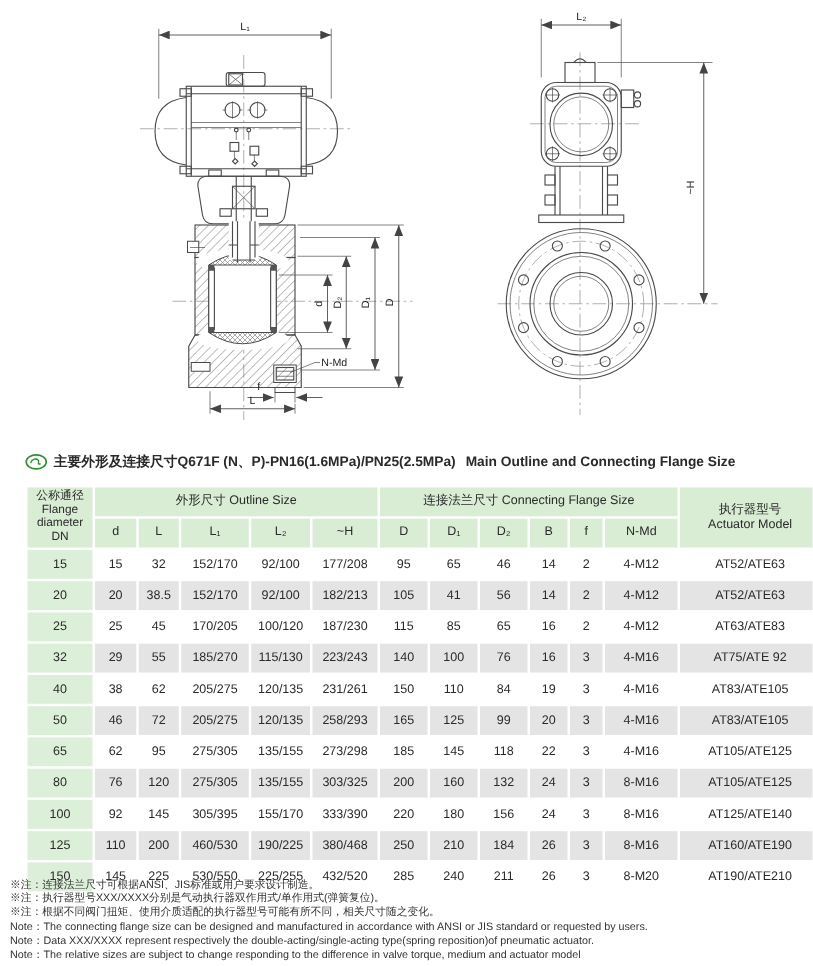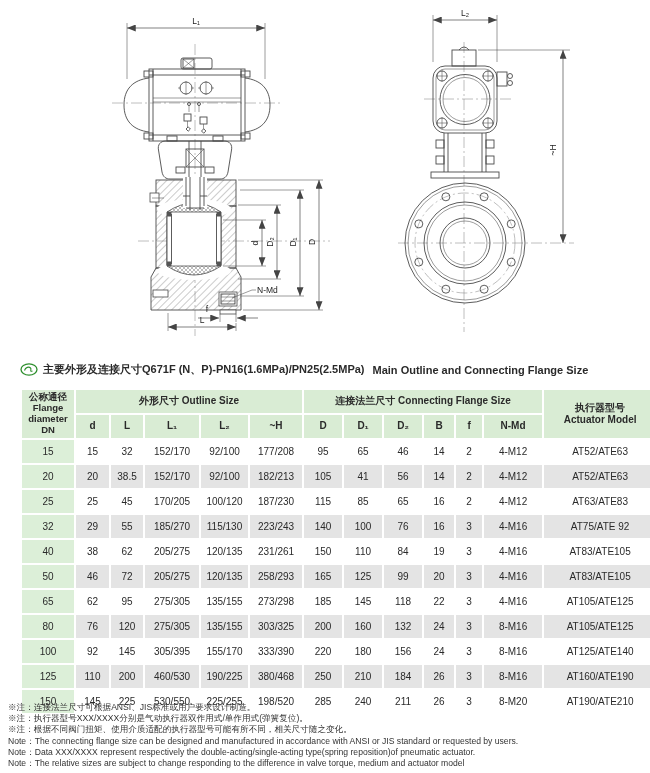--- a/index.html
+++ b/index.html
@@ -12,21 +12,21 @@
   .cl{fill:none;stroke:#8a8a8a;stroke-width:0.55;stroke-dasharray:11 3 2 3;}
   .hat{fill:url(#hat);stroke:#4a4a4a;stroke-width:0.9;}
   .mesh{fill:url(#mesh);stroke:#4a4a4a;stroke-width:0.8;}
   .lnw{fill:#fff;stroke:#4a4a4a;stroke-width:0.8;}
   .dl{font-size:8.5px;fill:#222;}
   .title-row{position:absolute;top:362px;left:20px;display:flex;align-items:center;gap:5px;
     font-weight:bold;font-size:11px;white-space:nowrap;}
   .title-row .t-en{margin-left:3px;}
   table{position:absolute;top:388px;left:20px;border-collapse:separate;border-spacing:2px;
     table-layout:fixed;width:612px;font-size:10px;text-align:center;}
-  thead th{background:#d9ecd4;font-weight:bold;padding:2px 0;line-height:1.2;}
+  thead th{background:#d9ecd4;font-weight:normal;padding:2px 0;line-height:1.2;}
   thead .dn-h{font-size:9.5px;line-height:1.15;}
   tbody td{background:#fff;height:21px;overflow:hidden;white-space:nowrap;}
   tbody tr:nth-child(even) td{background:#e4e4e4;}
   tbody tr td:first-child{background:#dcefd8;}
   .notes{position:absolute;top:702px;left:8px;font-size:8.6px;line-height:11.2px;color:#333;
     white-space:nowrap;}
   .logo{display:inline-block;line-height:0;}
 </style>
 </head>
 <body>
@@ -419,21 +419,21 @@
           <td>3</td>
           <td>8-M16</td>
           <td>AT160/ATE190</td>
       </tr>
       <tr>
         <td>150</td>
           <td>145</td>
           <td>225</td>
           <td>530/550</td>
           <td>225/255</td>
-          <td>198/520</td>
+          <td>432/520</td>
           <td>285</td>
           <td>240</td>
           <td>211</td>
           <td>26</td>
           <td>3</td>
           <td>8-M20</td>
           <td>AT190/ATE210</td>
       </tr>
     </tbody>
   </table>

